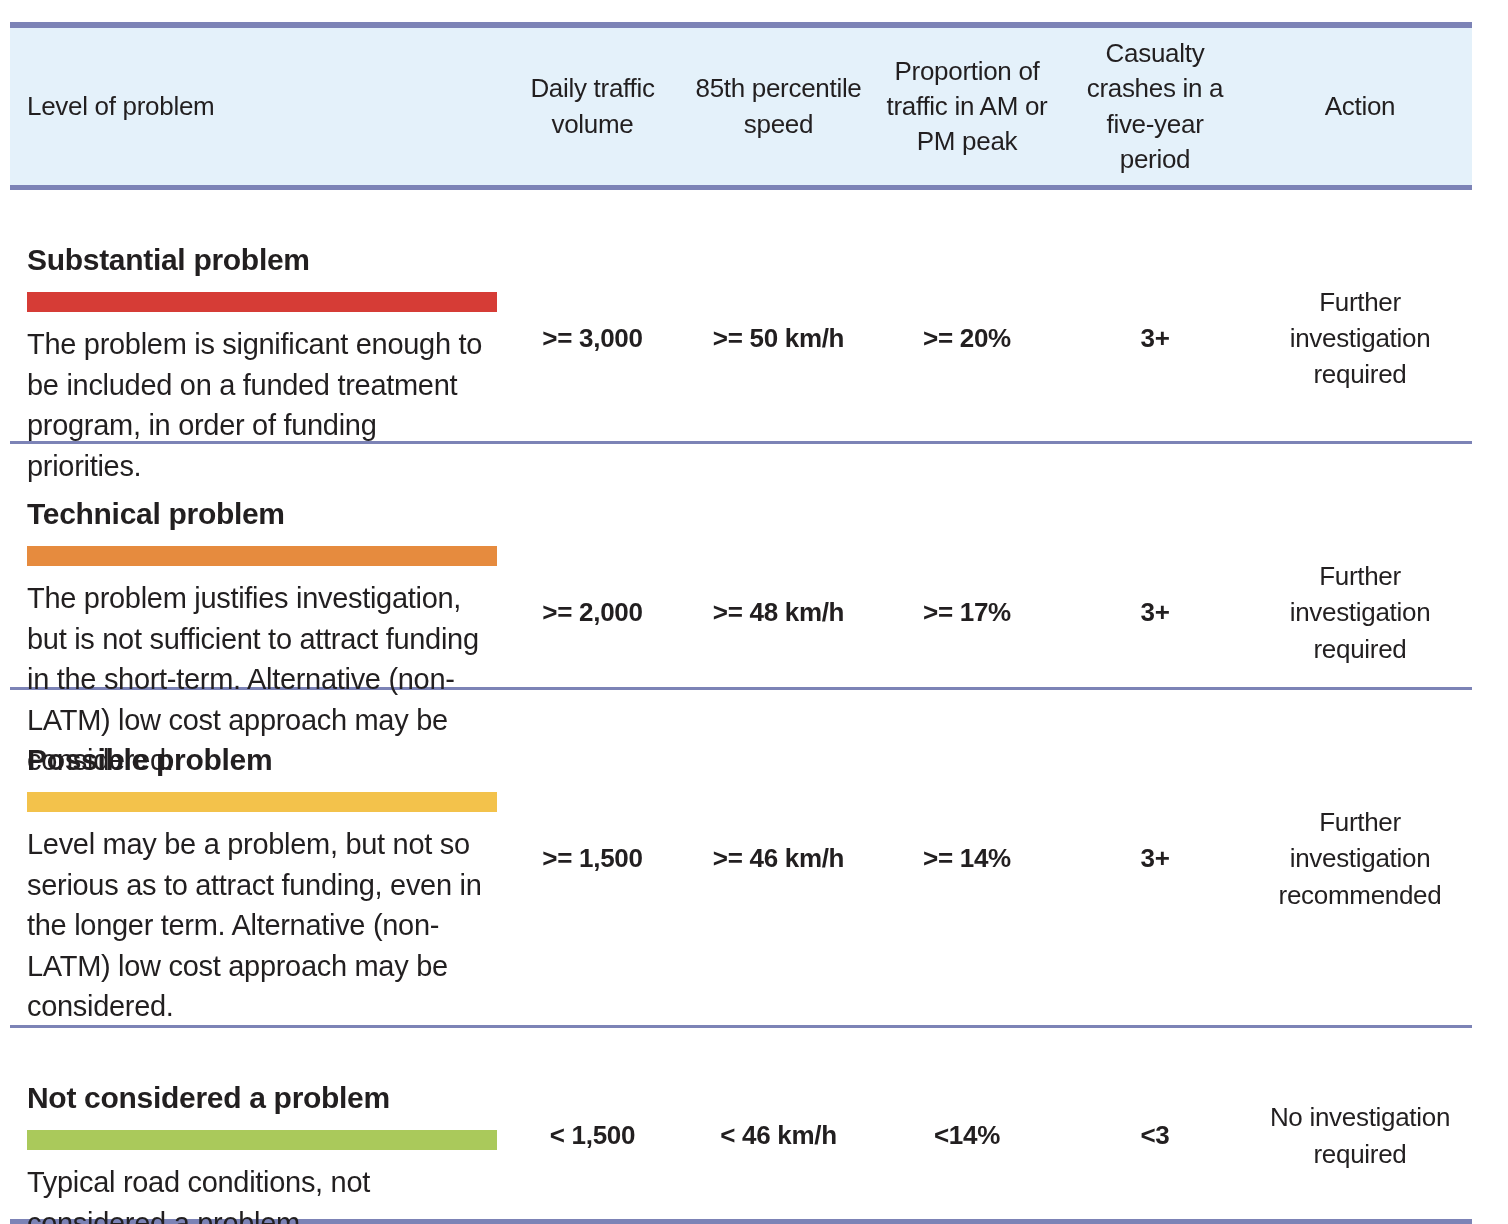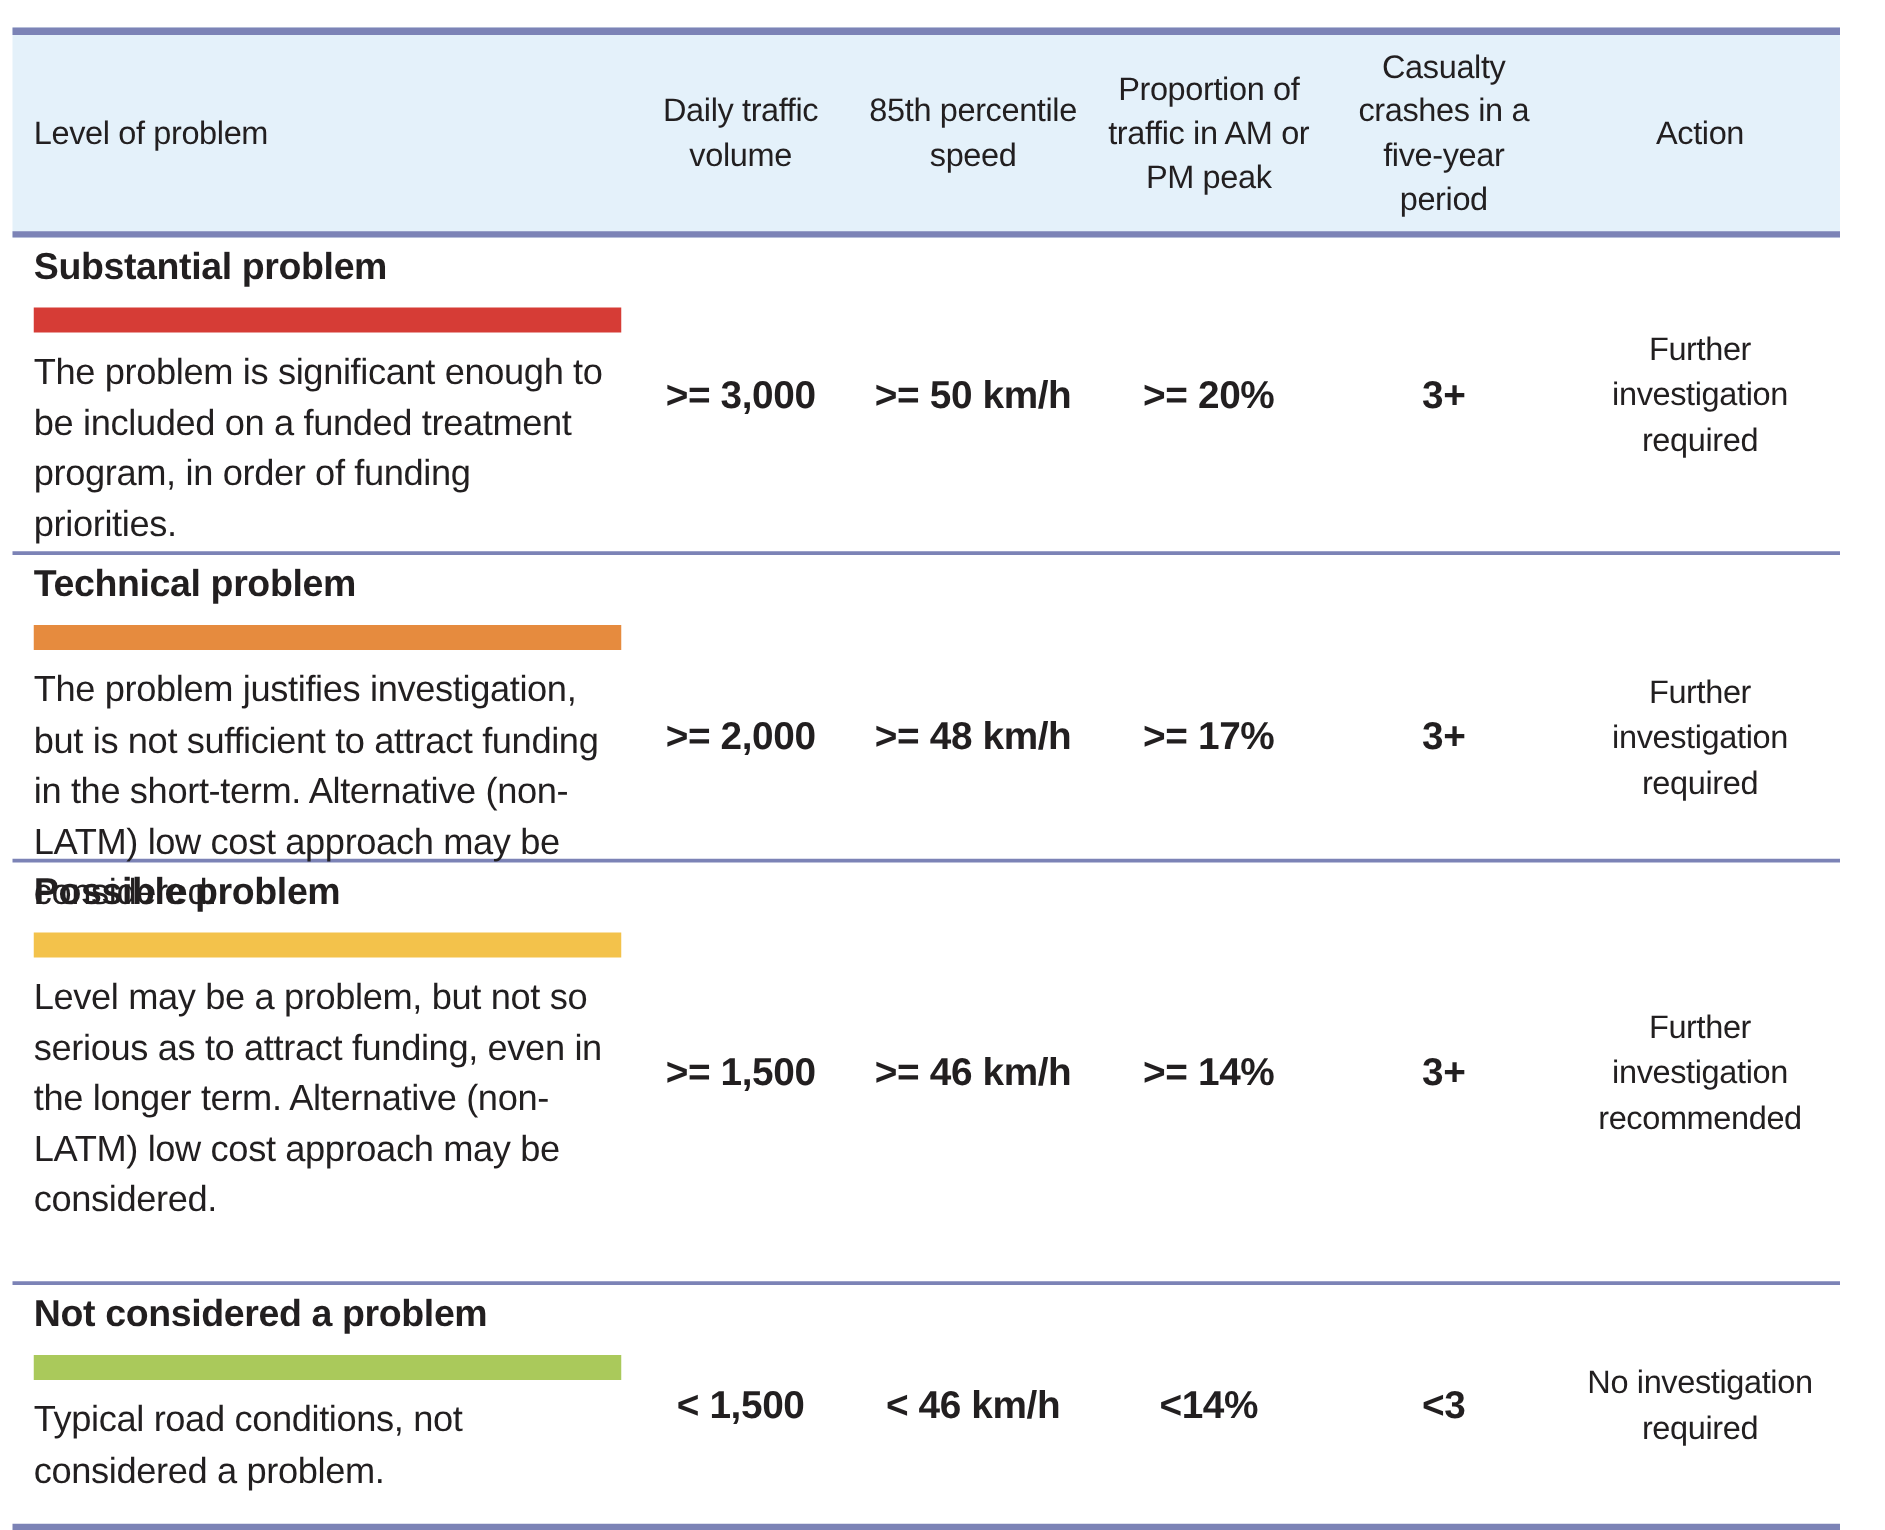--- a/index.html
+++ b/index.html
@@ -39,38 +39,38 @@
   }
   .row{
     border-bottom:3px solid #7c83b6;
     box-sizing:border-box;
   }
   .row.h1{height:254px;}
   .row.h2{height:246px;}
   .row.h3{height:338px;}
   .row.h4{height:196px;border-bottom-width:5px;}
   .levelcell{
-    padding:6px 3px 0 17px;box-sizing:border-box;
+    padding:6px 3px 0 17px;box-sizing:border-box;margin-top:46px;
   }
   .level-title{
     font-size:30px;font-weight:bold;line-height:1.2;
     margin:0;
   }
   .level-bar{
     height:20px;width:470px;
     margin-top:14px;
   }
   .level-desc{
     font-size:29px;line-height:1.40;
     margin:12px 0 0 0;
   }
   .vcell{
     display:flex;align-items:center;justify-content:center;
     text-align:left;
-    font-size:31px;font-weight:bold;
+    font-size:26px;font-weight:bold;
     padding:12px 4px;box-sizing:border-box;
   }
   .acell{
     display:flex;align-items:center;justify-content:center;
     text-align:center;
     font-size:26px;font-weight:normal;line-height:1.40;
     padding:0 6px;box-sizing:border-box;
   }
   .bottom-strip{
     margin-top:18px;

